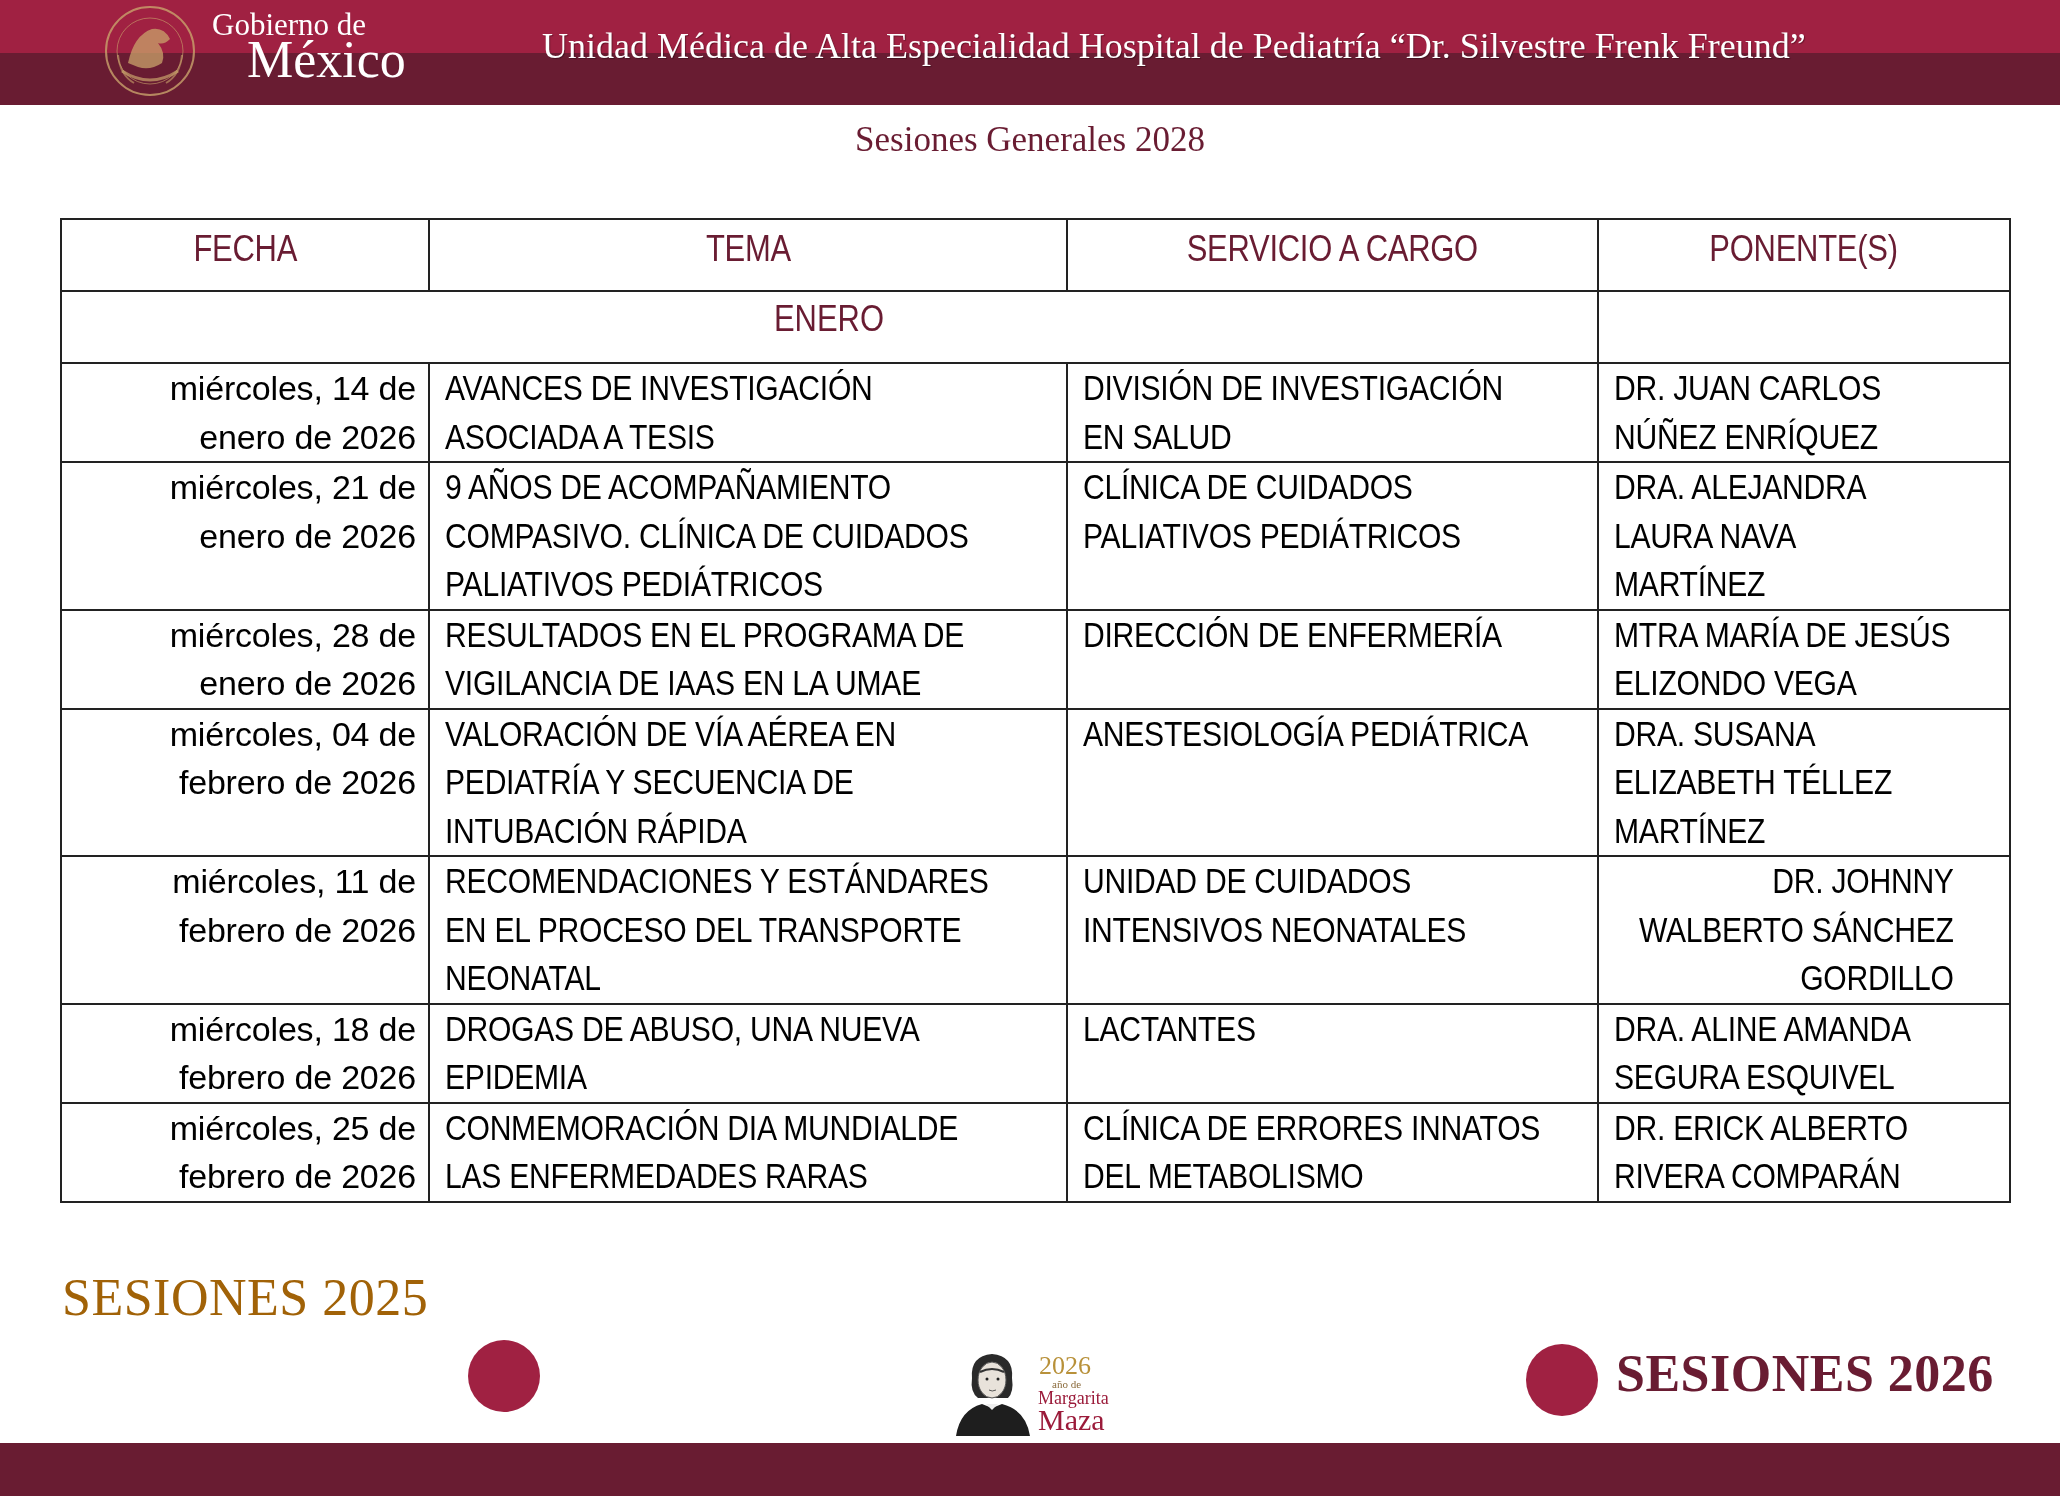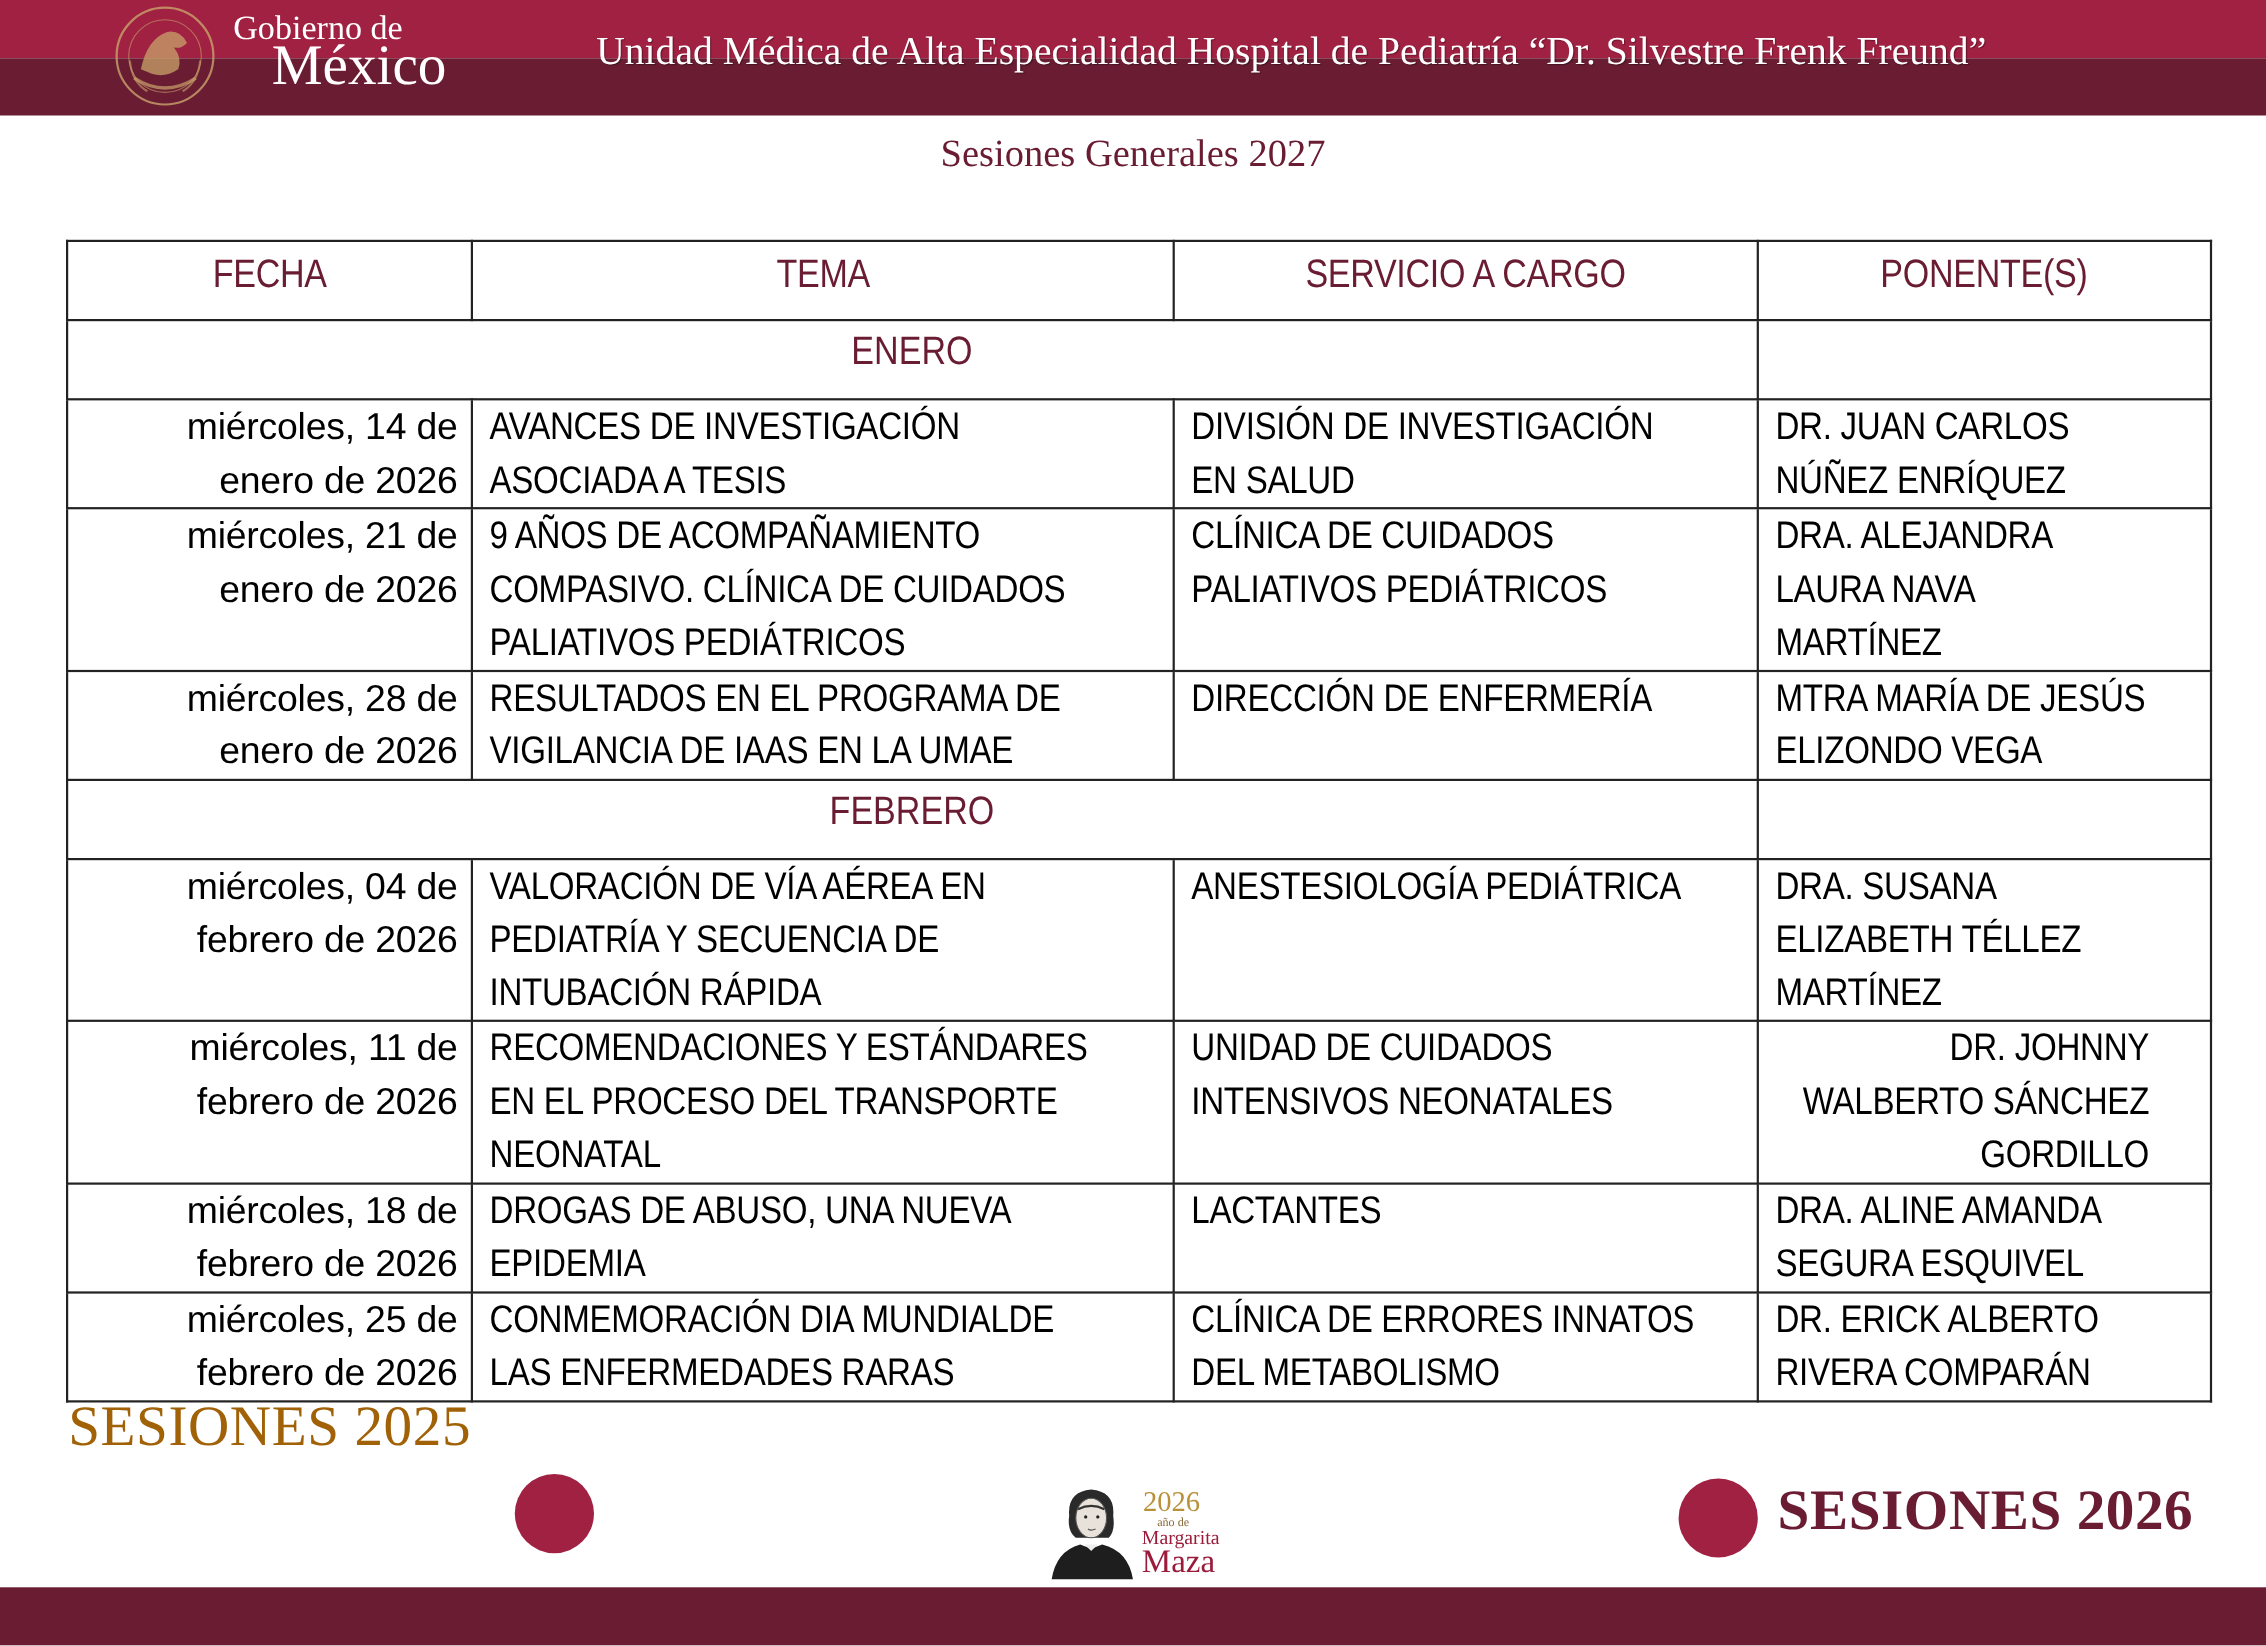--- a/index.html
+++ b/index.html
@@ -59,21 +59,21 @@
   <circle cx="46" cy="46" r="33" fill="none" stroke="#c9a36b" stroke-width="1" opacity="0.6"></circle>
   <path d="M24 58 Q30 30 48 24 Q60 22 66 34 Q60 40 54 38 Q62 48 58 58 Q46 66 34 62 Z" fill="#c9a36b" opacity="0.75"></path>
   <path d="M18 66 Q46 84 74 66" fill="none" stroke="#c9a36b" stroke-width="3" opacity="0.7"></path>
   <path d="M14 50 Q16 70 30 78" fill="none" stroke="#c9a36b" stroke-width="2" opacity="0.6"></path>
   <path d="M78 50 Q76 70 62 78" fill="none" stroke="#c9a36b" stroke-width="2" opacity="0.6"></path>
 </svg>
 <div class="gob1">Gobierno de</div>
 <div class="gob2">México</div>
 <div class="hosp">Unidad Médica de Alta Especialidad Hospital de Pediatría “Dr. Silvestre Frenk Freund”</div>
 
-<div class="subtitle">Sesiones Generales 2027</div>
+<div class="subtitle">Sesiones Generales 2028</div>
 
 <table class="tbl">
   <colgroup>
     <col style="width:368px">
       <col style="width:638px">
       <col style="width:531px">
       <col style="width:412px">
   </colgroup>
   <thead>
     <tr>
@@ -136,24 +136,20 @@
           <span class="line">VIGILANCIA DE IAAS EN LA UMAE</span>
         </td>
         <td class="cell c-serv" style="height: 96px;">
           <span class="line">DIRECCIÓN DE ENFERMERÍA</span>
         </td>
         <td class="cell c-pon" style="height: 96px;">
           <span class="line">MTRA MARÍA DE JESÚS</span>
           <span class="line">ELIZONDO  VEGA</span>
         </td>
       </tr>
-      <tr class="month">
-        <td colspan="3" class="month-label"><span class="month-in">FEBRERO</span></td>
-        <td></td>
-      </tr>
       <tr>
         <td class="cell c-date" style="height: 144px;">
           <span class="line">miércoles, 04 de</span>
           <span class="line">febrero de 2026</span>
         </td>
         <td class="cell c-tema" style="height: 144px;">
           <span class="line">VALORACIÓN DE VÍA AÉREA  EN</span>
           <span class="line">PEDIATRÍA  Y SECUENCIA DE</span>
           <span class="line">INTUBACIÓN RÁPIDA</span>
         </td>

